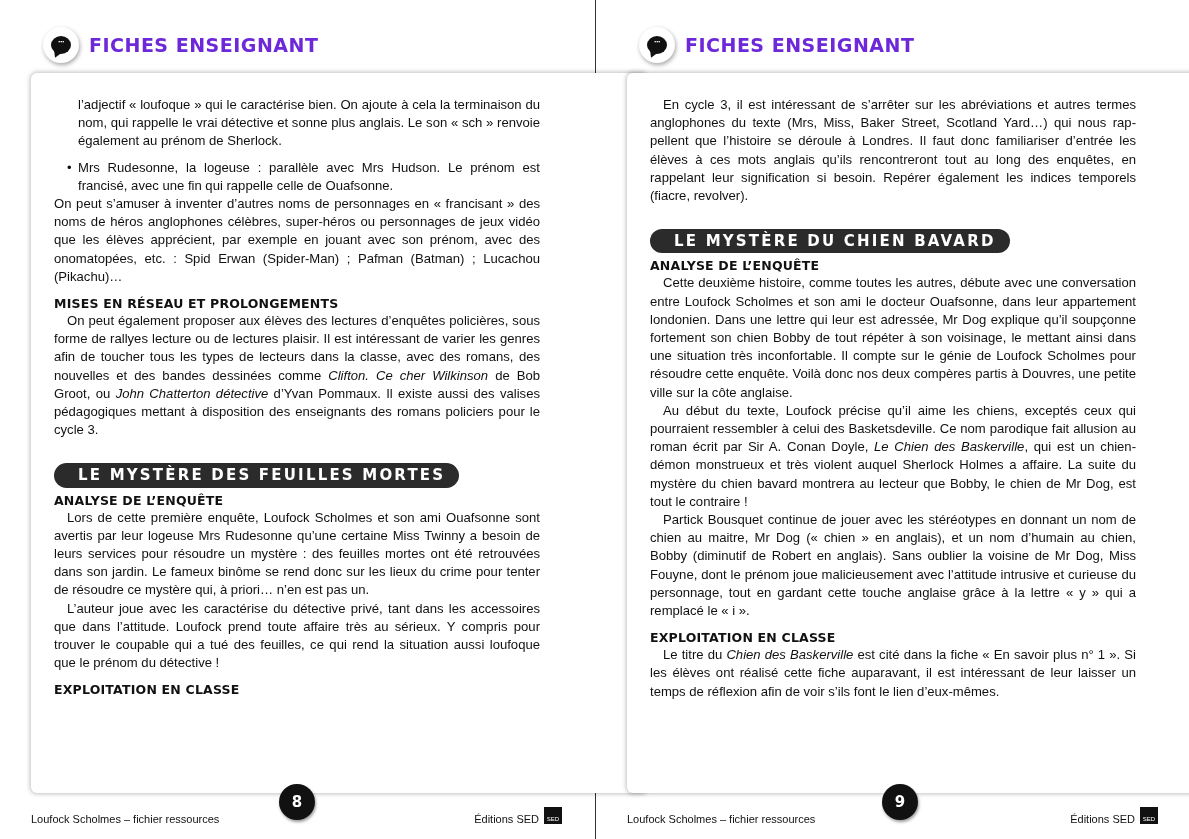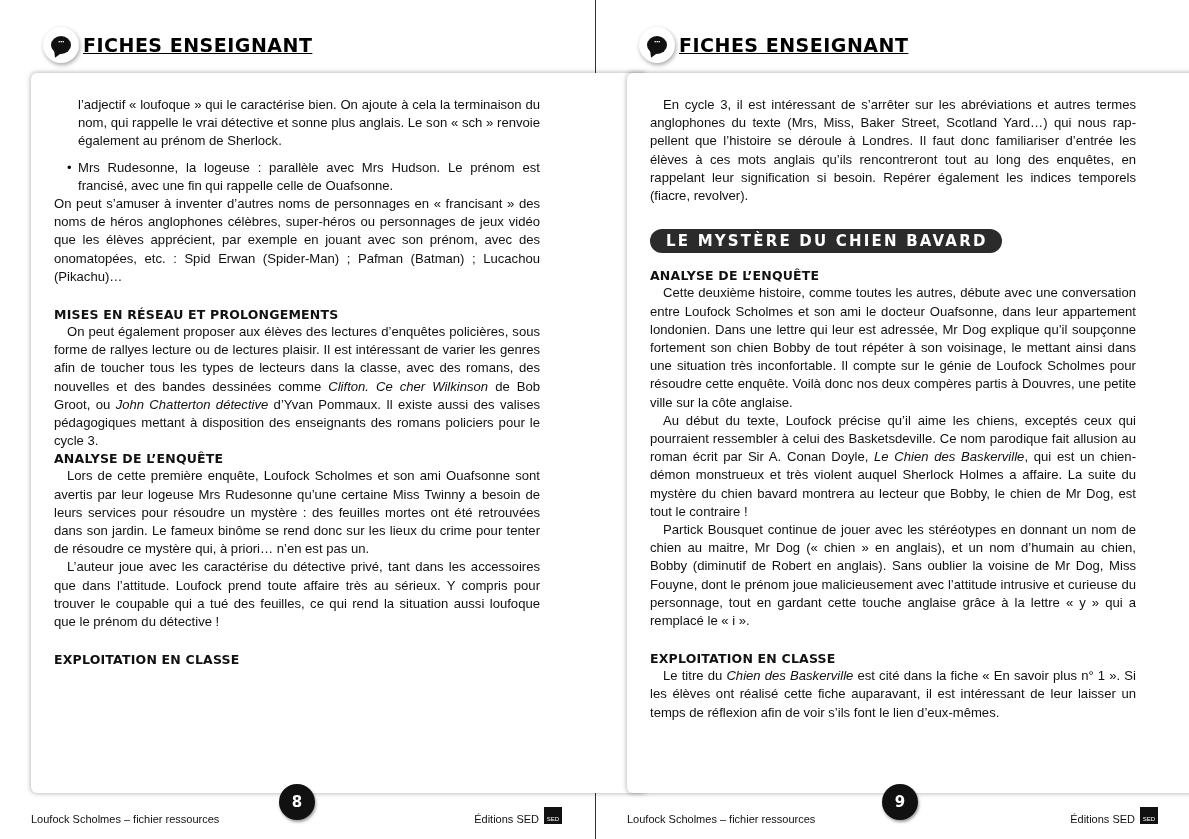--- a/index.html
+++ b/index.html
@@ -15,38 +15,38 @@
 
   .header { position: absolute; top: 28px; left: 43px; height: 34px; display: flex; align-items: center; }
   .page.right .header { left: 43px; }
   .badge { width: 36px; height: 36px; border-radius: 50%; background: #fff;
            box-shadow: 1px 2px 4px rgba(0,0,0,0.35); display: flex; align-items: center; justify-content: center; }
   .bubble { width: 20px; height: 18px; background: #111; border-radius: 50%; position: relative;
             display: flex; align-items: center; justify-content: center; }
   .bubble::after { content: ""; position: absolute; left: 2px; bottom: -4px; width: 0; height: 0;
             border-left: 3px solid transparent; border-right: 4px solid transparent; border-top: 6px solid #111; transform: rotate(20deg); }
   .bubble .dots { color: #fff; font-size: 9px; line-height: 1; letter-spacing: -1px; margin-top: -5px; font-weight: bold; }
-  .header-title { margin-left: 4px; font-family: "DejaVu Sans", sans-serif; font-weight: bold; font-size: 19px;
-                  letter-spacing: 0.5px; color: #000000; text-decoration: underline; }
+  .header-title { margin-left: 10px; font-family: "DejaVu Sans", sans-serif; font-weight: bold; font-size: 19px;
+                  letter-spacing: 0.5px; color: #6d28d9; }
 
   .box { position: absolute; top: 73px; left: 31px; width: 616px; height: 720px; border-radius: 6px;
          background: #fff; box-shadow: 0 0 4px 1px rgba(0,0,0,0.25); }
   .page.right .box { left: 31px; }
 
   .content { position: absolute; left: 23px; top: 23px; width: 486px; font-size: 13.1px; line-height: 18.2px; }
   .content p { text-align: justify; }
   .indent { text-indent: 13px; }
   .bullet-cont { padding-left: 24px; }
   .bullet { padding-left: 24px; position: relative; margin-top: 8px; }
   .bullet::before { content: "•"; position: absolute; left: 13px; top: 0; }
   .subhead { font-family: "DejaVu Sans", sans-serif; font-weight: bold; font-size: 12.5px; letter-spacing: 0.2px;
-             margin-top: 20px; line-height: 17px; }
-  .pill { display: inline-block; margin-top: 24px; margin-bottom: 14px; background: #2b2b2b; color: #fff;
+             margin-top: 9px; line-height: 17px; }
+  .pill { display: inline-block; margin-top: 24px; margin-bottom: 4px; background: #2b2b2b; color: #fff;
           font-family: "DejaVu Sans", sans-serif; font-weight: bold; font-size: 15px; letter-spacing: 2.2px;
-          padding: 3px 14px 3px 16px; border-radius: 14px; }
+          padding: 3px 14px 3px 24px; border-radius: 14px; }
   em { font-style: italic; }
 
   .footer-text { position: absolute; top: 813px; font-size: 11px; color: #111; }
   .footer-left { left: 31px; }
   .footer-right { right: 56px; text-align: right; }
   .logo { position: absolute; top: 807px; right: 33px; width: 18px; height: 17px; background: #111; color: #fff;
           font-size: 6px; line-height: 8px; text-align: center; padding-top: 8px; }
   .page-num { position: absolute; top: 784px; left: 279px; width: 36px; height: 36px; border-radius: 50%; background: #111;
               color: #fff; font-family: "DejaVu Sans", sans-serif; font-weight: bold; font-size: 15px;
               display: flex; align-items: center; justify-content: center; box-shadow: 1px 2px 3px rgba(0,0,0,0.4); }
@@ -70,20 +70,21 @@
 
     <div class="box">
       <div class="content">
         <p class="bullet-cont">l’adjectif « loufoque » qui le caractérise bien. On ajoute à cela la terminaison du nom, qui rappelle le vrai détective et sonne plus anglais. Le son « sch » renvoie également au prénom de Sherlock.</p>
         <p class="bullet">Mrs Rudesonne, la logeuse : parallèle avec Mrs Hudson. Le prénom est francisé, avec une fin qui rappelle celle de Ouafsonne.</p>
         <p>On peut s’amuser à inventer d’autres noms de personnages en « franci­sant » des noms de héros anglophones célèbres, super-héros ou person­nages de jeux vidéo que les élèves apprécient, par exemple en jouant avec son prénom, avec des onomatopées, etc. : Spid Erwan (Spider-Man) ; Pafman (Batman) ; Lucachou (Pikachu)…</p>
 
         <div class="subhead">MISES EN RÉSEAU ET PROLONGEMENTS</div>
         <p class="indent"><span>On peut également proposer aux élèves des lectures d’enquêtes policières, sous forme de rallyes lecture ou de lectures plaisir. Il est intéressant de va­rier les genres afin de toucher tous les types de lecteurs dans la classe, avec des romans, des nouvelles et des bandes dessinées comme </span><em>Clifton. Ce cher Wilkinson</em><span> de Bob Groot, ou </span><em>John Chatterton détective</em><span> d’Yvan Pommaux. Il existe aussi des valises pédagogiques mettant à disposition des enseignants des romans policiers pour le cycle 3.</span></p>
 
+        <div class="pill">LE MYSTÈRE DES FEUILLES MORTES</div>
 
         <div class="subhead" style="margin-top:0">ANALYSE DE L’ENQUÊTE</div>
         <p class="indent">Lors de cette première enquête, Loufock Scholmes et son ami Ouafsonne sont avertis par leur logeuse Mrs Rudesonne qu’une certaine Miss Twinny a besoin de leurs services pour résoudre un mystère : des feuilles mortes ont été retrouvées dans son jardin. Le fameux binôme se rend donc sur les lieux du crime pour tenter de résoudre ce mystère qui, à priori… n’en est pas un.</p>
         <p class="indent">L’auteur joue avec les caractérise du détective privé, tant dans les acces­soires que dans l’attitude. Loufock prend toute affaire très au sérieux. Y com­pris pour trouver le coupable qui a tué des feuilles, ce qui rend la situation aussi loufoque que le prénom du détective !</p>
 
         <div class="subhead">EXPLOITATION EN CLASSE</div>
       </div>
     </div>
 
     <div class="page-num">8</div>

